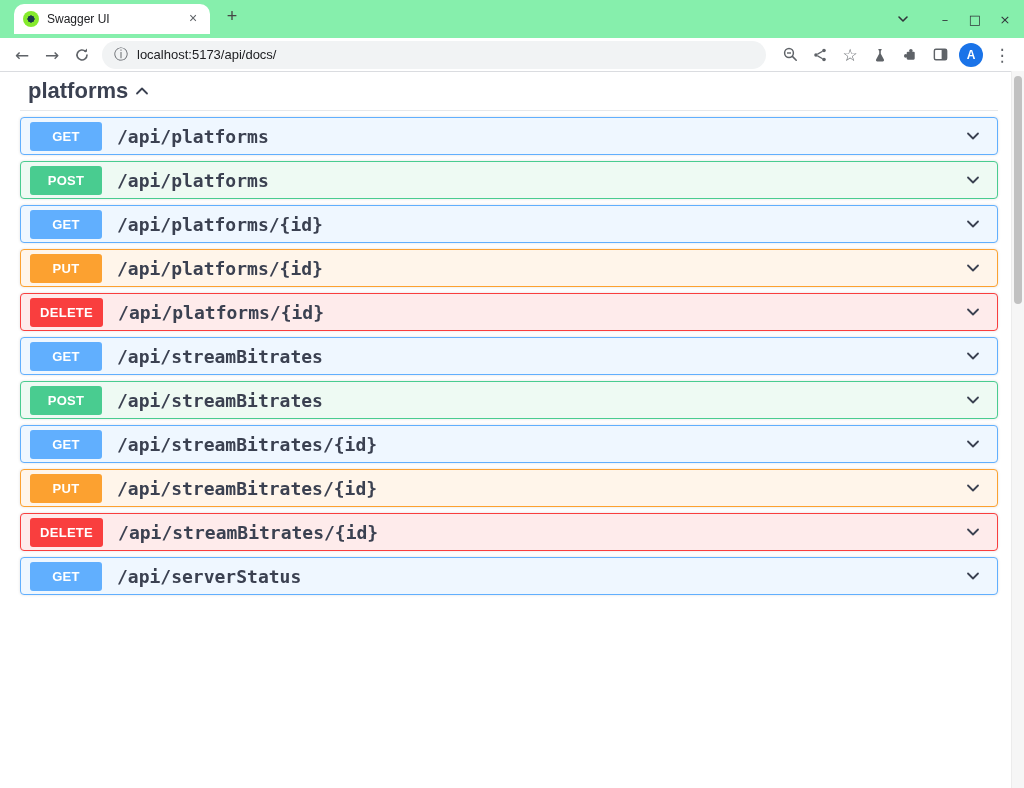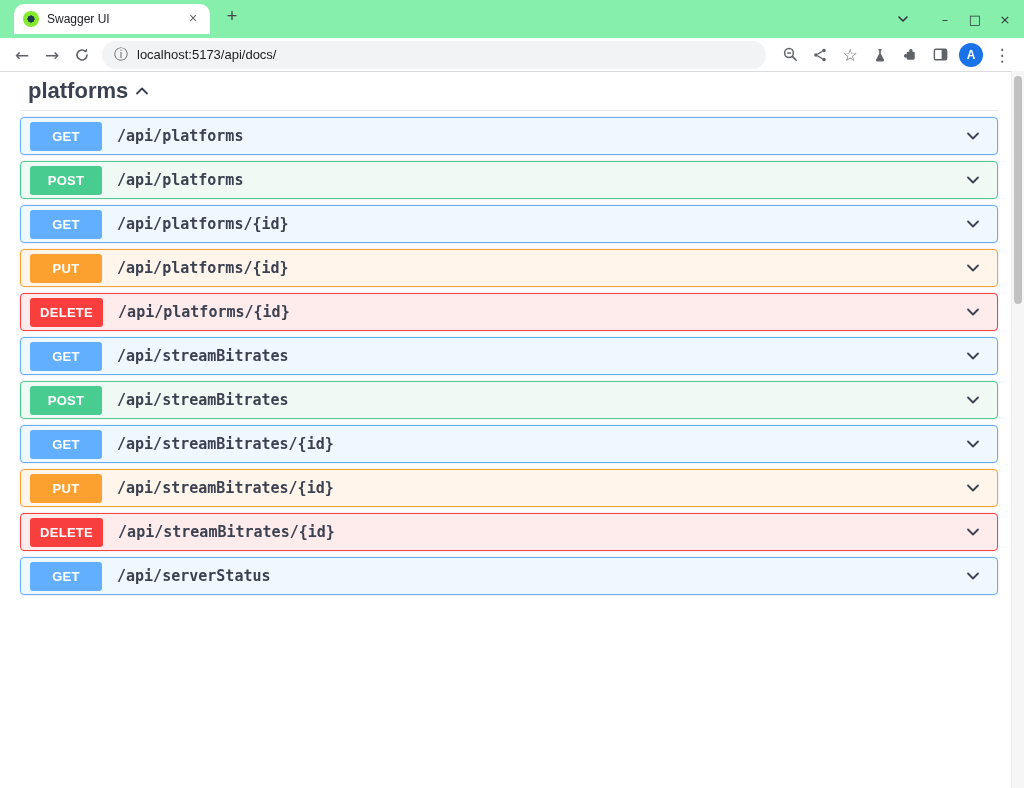--- a/index.html
+++ b/index.html
@@ -43,21 +43,21 @@
     border-bottom:1px solid rgba(59,65,81,.12)}
   .api-section:first-child .section-header{margin-top:0}
   .section-title{font-size:22px;font-weight:700;color:var(--c-heading-text,#3b4151)}
   .section-chevron{display:flex;padding:2px 4px}
 
   .opblock{display:flex;align-items:center;height:38px;margin:6px 0;border:1px solid;border-radius:4px;
     padding:0 14px 0 9px;box-shadow:0 0 3px rgba(0,0,0,.12);cursor:pointer}
   .method-badge{min-width:72px;padding:7px 10px;border-radius:3px;color:#fff;font-size:13px;
     font-weight:700;text-align:center;letter-spacing:.3px;font-family:"Liberation Sans",sans-serif}
   .endpoint-path{margin-left:15px;font-family:"DejaVu Sans Mono","Liberation Mono",monospace;
-    font-size:15px;font-weight:700;color:var(--c-heading-text,#3b4151)}
+    font-size:18px;font-weight:700;color:var(--c-heading-text,#3b4151)}
   .row-chevron{margin-left:auto;display:flex}
 
   .opblock.get{border-color:var(--c-get);background:var(--c-get-bg)}
   .opblock.get .method-badge{background:var(--c-get)}
   .opblock.post{border-color:var(--c-post);background:var(--c-post-bg)}
   .opblock.post .method-badge{background:var(--c-post)}
   .opblock.put{border-color:var(--c-put);background:var(--c-put-bg)}
   .opblock.put .method-badge{background:var(--c-put)}
   .opblock.delete{border-color:var(--c-delete);background:var(--c-delete-bg)}
   .opblock.delete .method-badge{background:var(--c-delete)}

